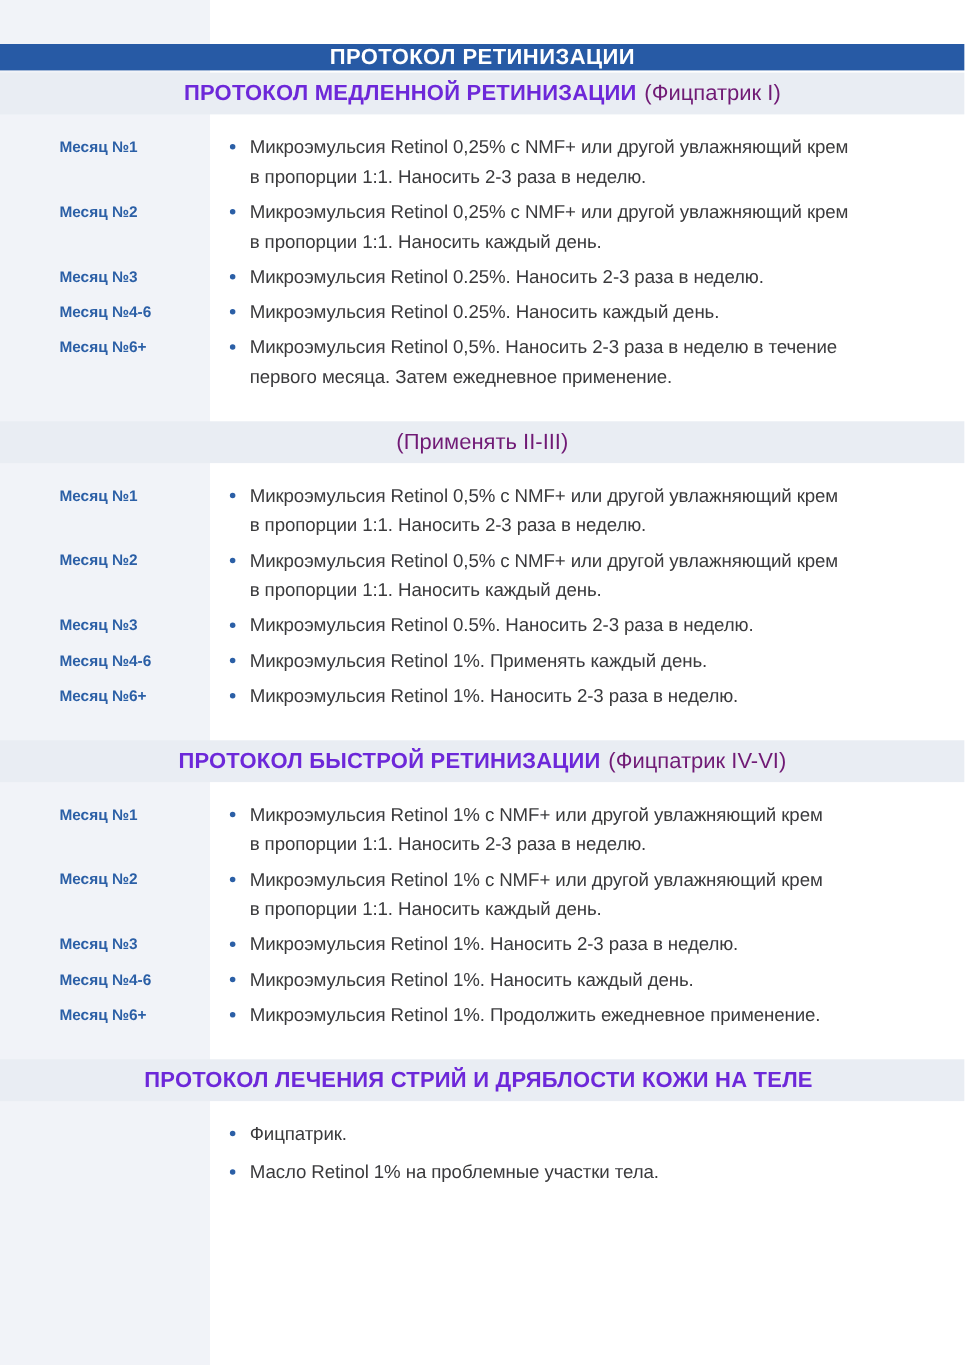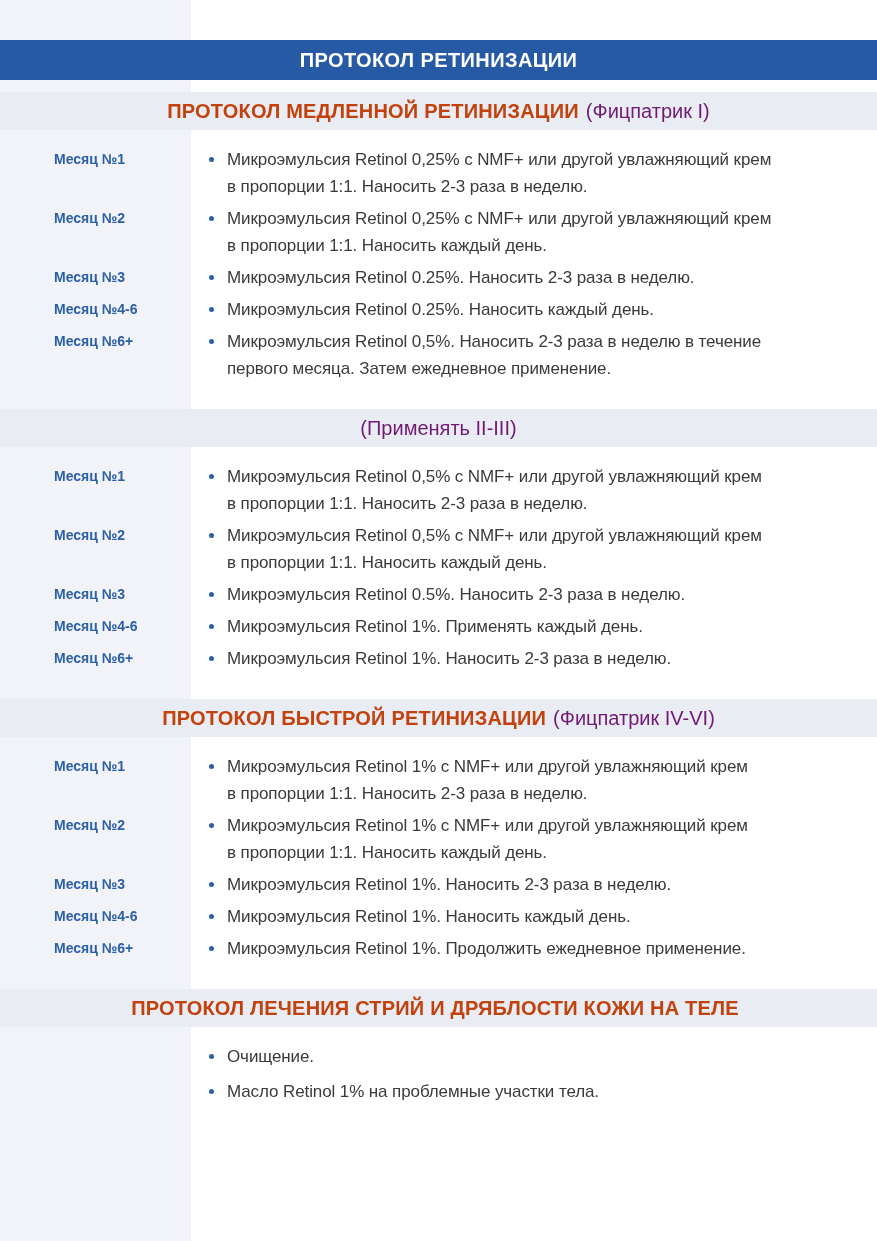--- a/index.html
+++ b/index.html
@@ -2,29 +2,29 @@
 <html><head>
 <meta charset="utf-8">
 <style>
   html, body { margin: 0; padding: 0; background: #ffffff; }
   .page {
     width: 877px; height: 1241px; overflow: hidden; position: relative;
     background: linear-gradient(90deg, #f1f3f8 0, #f1f3f8 191px, #ffffff 191px);
     font-family: "Liberation Sans", sans-serif;
   }
   .topbar {
-    margin-top: 40px; height: 40px; background: #275aa5; margin-bottom: 12px;
+    margin-top: 40px; height: 24px; background: #275aa5; margin-bottom: 2px;
     display: flex; align-items: center; justify-content: center;
   }
   .topbar-title { color: #ffffff; font-size: 20px; font-weight: 700; letter-spacing: 0.4px; }
   .section-head {
     height: 38px; background: #e9edf3;
     display: flex; align-items: center; justify-content: center; column-gap: 7px;
   }
-  .sh-title { color: #c2410c; font-size: 20px; font-weight: 700; letter-spacing: 0.2px; white-space: nowrap; }
+  .sh-title { color: #6d28d9; font-size: 20px; font-weight: 700; letter-spacing: 0.2px; white-space: nowrap; }
   .sh-sub { color: #701a75; font-size: 20px; font-weight: 400; white-space: nowrap; }
   .section-body { padding: 16px 0 22px 0; }
   .row { display: flex; margin-bottom: 5px; }
   .row-spaced { margin-bottom: 8px; }
   .row-label {
     width: 191px; flex: none; box-sizing: border-box; padding-left: 54px;
     color: #2b5fa6; font-size: 14px; font-weight: 700; line-height: 27px; white-space: nowrap;
   }
   .row-content { display: flex; flex: 1; padding-left: 18px; align-items: flex-start; }
   .bullet {
@@ -187,21 +187,21 @@
   <div class="section">
     <div class="section-head">
       <span class="sh-title">ПРОТОКОЛ ЛЕЧЕНИЯ СТРИЙ И ДРЯБЛОСТИ КОЖИ НА ТЕЛЕ</span>
       <span class="sh-sub"></span>
     </div>
     <div class="section-body">
       <div class="row row-spaced">
         <div class="row-label"></div>
         <div class="row-content">
           <span class="bullet"></span>
-          <div class="row-text">Очищение.</div>
+          <div class="row-text">Фицпатрик.</div>
         </div>
       </div>
       <div class="row">
         <div class="row-label"></div>
         <div class="row-content">
           <span class="bullet"></span>
           <div class="row-text">Масло Retinol 1% на проблемные участки тела.</div>
         </div>
       </div>
     </div>

